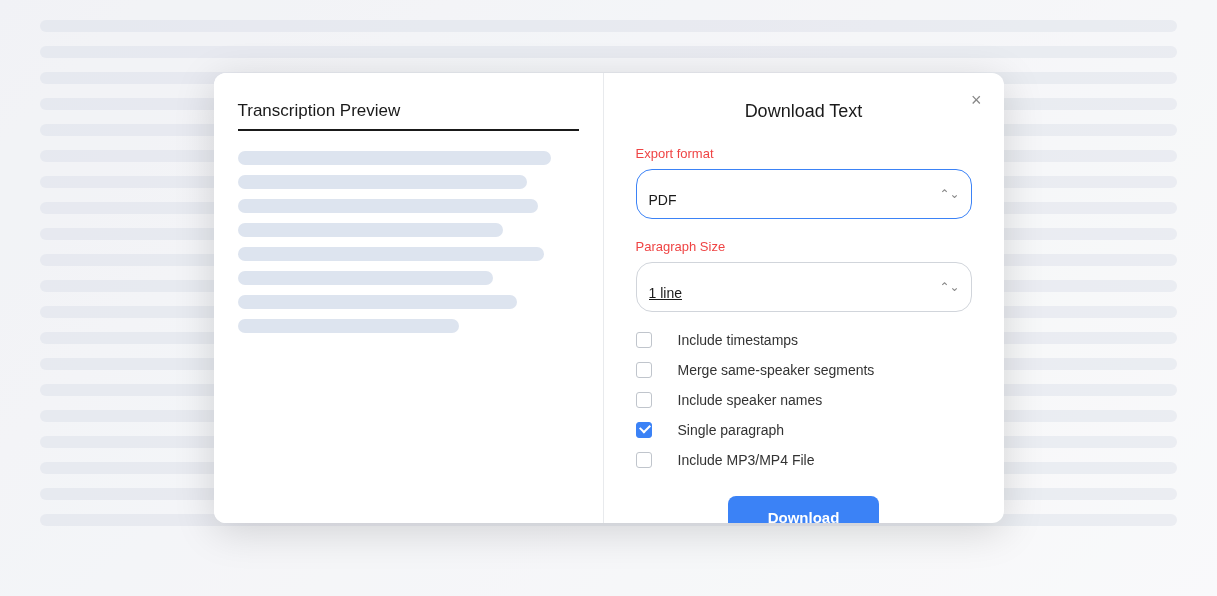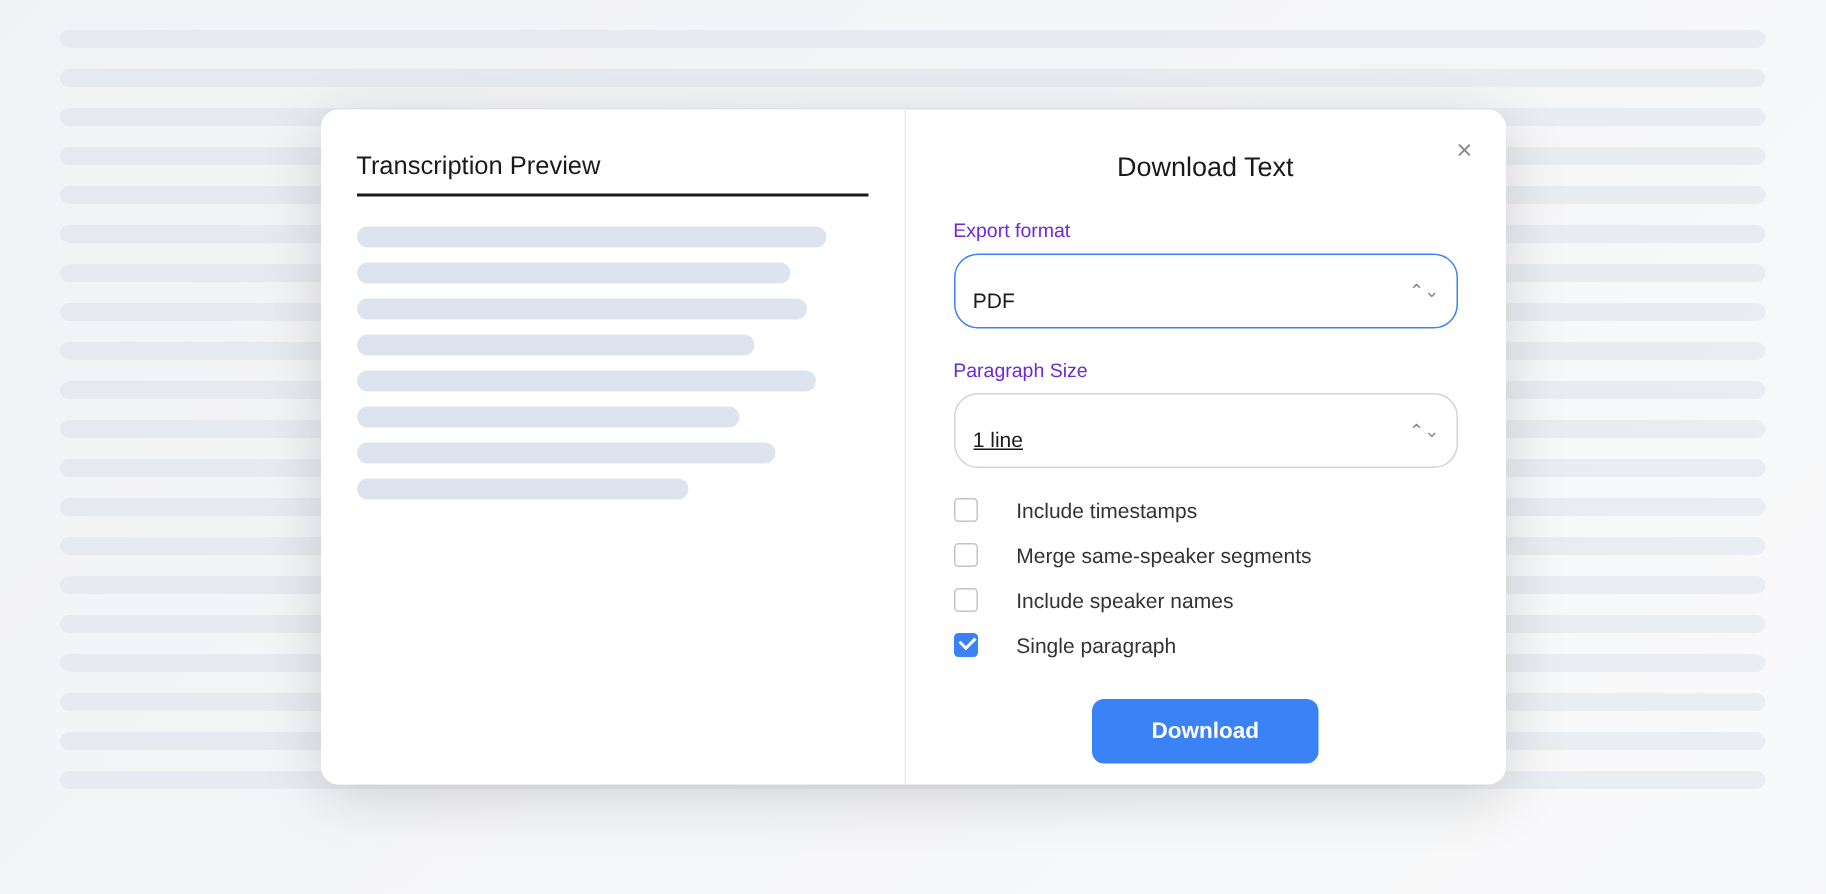--- a/index.html
+++ b/index.html
@@ -97,21 +97,21 @@
       font-size: 18px;
       font-weight: 500;
       color: #1a1a1a;
       margin-bottom: 24px;
       text-align: center;
     }
 
     .field-label {
       font-size: 13px;
       font-weight: 500;
-      color: #6d28d9;
+      color: #ef4444;
       margin-bottom: 8px;
     }
 
     .select-wrapper {
       position: relative;
       margin-bottom: 20px;
     }
 
     .select-control {
       width: 100%;
@@ -305,20 +305,24 @@
               <span class="checkbox-label">Merge same-speaker segments</span>
             </label>
             <label class="checkbox-row">
               <input type="checkbox" class="checkbox-input" id="cb-speaker-names" style="">
               <span class="checkbox-label">Include speaker names</span>
             </label>
             <label class="checkbox-row">
               <input type="checkbox" class="checkbox-input" id="cb-single-paragraph" checked="" style="">
               <span class="checkbox-label">Single paragraph</span>
             </label>
+            <label class="checkbox-row">
+              <input type="checkbox" class="checkbox-input" id="cb-include-mp3" style="">
+              <span class="checkbox-label">Include MP3/MP4 File</span>
+            </label>
           </div>
 
         <button class="download-btn">Download</button>
       </div>
 
     </div>
   </div>
 </div>
 
 </body></html>

